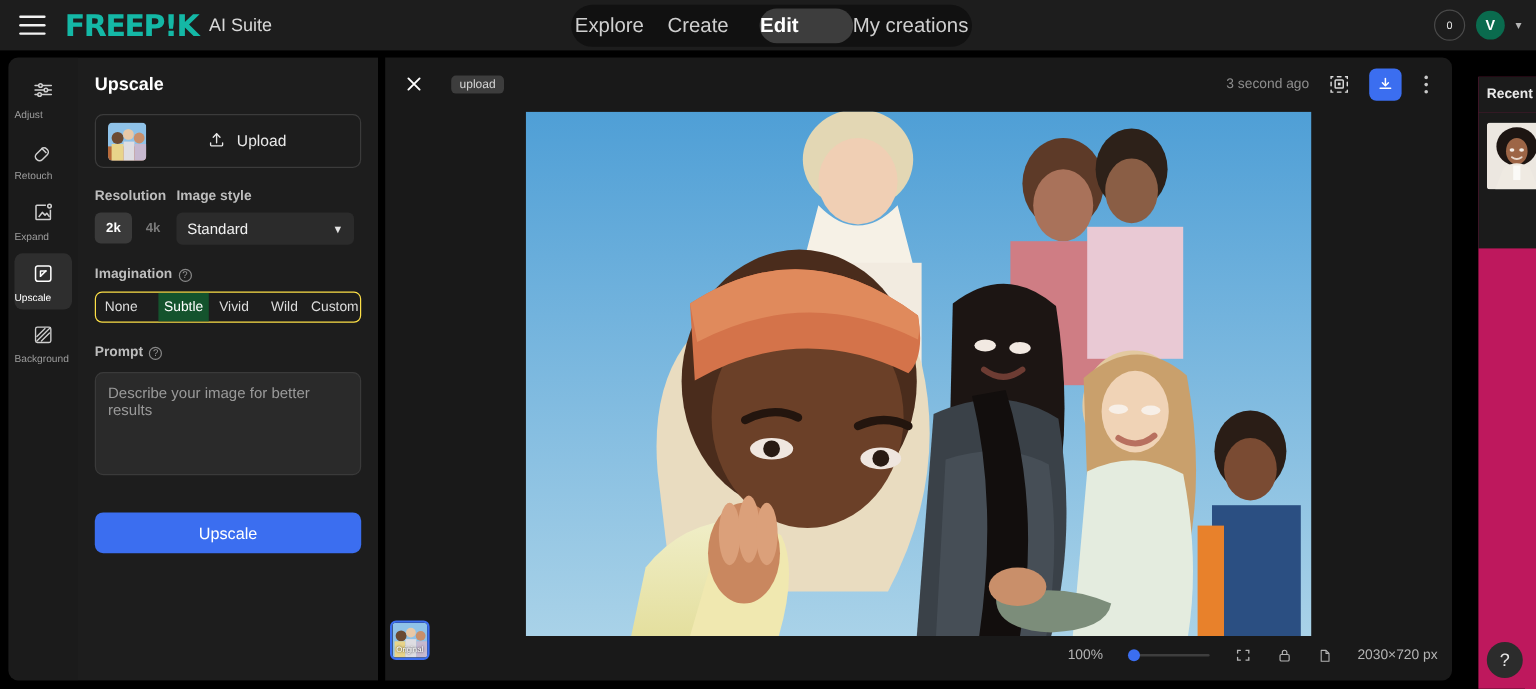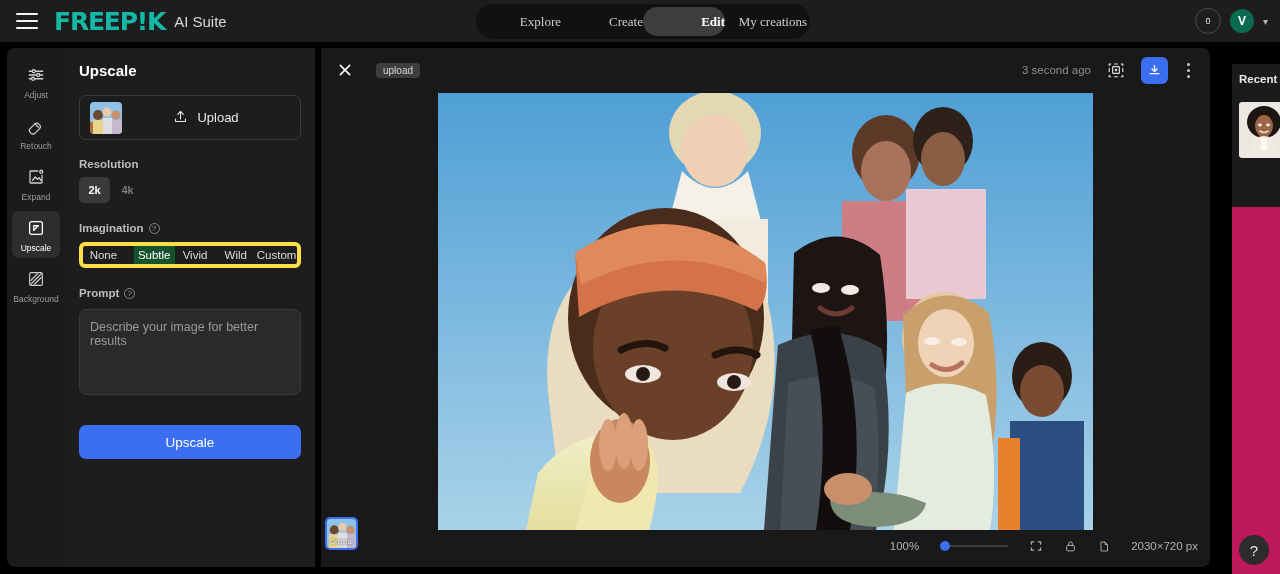--- a/index.html
+++ b/index.html
@@ -21,22 +21,22 @@
   .hamburger span { display: block; height: 2px; width: 22px; background: #f2f2f2; border-radius: 2px; }
   .logo { font-size: 25px; font-weight: bold; letter-spacing: -1.2px; color: #14b8a6;
     font-family: "DejaVu Sans", sans-serif; }
   .suite { font-size: 15px; color: #d8d8d8; margin-left: 9px; font-weight: 500; }
 
   .navpill {
     position: absolute; left: 476px; top: 4px; width: 334px; height: 35px;
     background: #111; border-radius: 18px; display: flex; align-items: center; padding: 3px;
   }
   .navtab {
-    flex: 1; text-align: right; font-size: 13px; color: #cfcfcf;
-    line-height: 29px; height: 29px; border-radius: 15px; cursor: pointer; white-space: nowrap; font-family: Liberation Serif, serif;
+    flex: 1; text-align: left; font-size: 17px; color: #cfcfcf;
+    line-height: 29px; height: 29px; border-radius: 15px; cursor: pointer; white-space: nowrap;
   }
   .navtab.active { background: #3d3d3d; color: #fff; font-weight: 600; }
 
   .topright { position: absolute; right: 12px; top: 0; height: 42px; display: flex; align-items: center; gap: 9px; }
   .credits {
     width: 26px; height: 26px; border-radius: 50%; border: 1.5px solid #4a4a4a;
     display: flex; align-items: center; justify-content: center;
     font-size: 9px; color: #e6e6e6; cursor: pointer;
   }
   .avatar {
@@ -46,21 +46,21 @@
   }
   .chev { color: #b5b5b5; font-size: 10px; cursor: pointer; }
 
   
   .rail {
     position: absolute; left: 7px; top: 48px; width: 58px; height: 519px;
     background: #1b1b1b; border-radius: 8px 0 0 8px;
     padding-top: 10px; display: flex; flex-direction: column; align-items: center; gap: 4px;
   }
   .rail-item {
-    width: 48px; padding: 7px 0 5px; border-radius: 7px; text-align: center; cursor: pointer;
+    width: 48px; padding: 7px 0 5px; border-radius: 7px; cursor: pointer;
   }
   .rail-item.active { background: #2e2e2e; }
   .rail-icon { height: 20px; display: flex; align-items: center; justify-content: center; }
   .rail-icon svg { display: block; }
   .rail-label { font-size: 8.5px; color: #9d9d9d; margin-top: 5px; }
   .rail-item.active .rail-label { color: #fff; }
 
   
   .panel {
     position: absolute; left: 65px; top: 48px; width: 250px; height: 519px;
@@ -92,21 +92,21 @@
   }
   .select .caret { margin-left: auto; font-size: 9px; color: #e4e4e4; }
 
   .hlabel { display: flex; align-items: center; gap: 5px; margin-bottom: 8px; }
   .hlabel .t { font-size: 11.5px; color: #bdbdbd; font-weight: bold; }
   .qmark {
     width: 11px; height: 11px; border-radius: 50%; border: 1px solid #888;
     color: #999; font-size: 8px; line-height: 9px; text-align: center; cursor: pointer;
   }
   .block { margin-top: 19px; }
-  .pillgroup { display: flex; background: transparent; border: 4px solid #fde047; border-radius: 6px; height: 26px; overflow: hidden; }
+  .pillgroup { display: flex; background: transparent; border: 1px solid #fde047; border-radius: 6px; height: 26px; overflow: hidden; }
   .pill { flex: 1; display: flex; align-items: center; justify-content: center;
     font-size: 11.5px; color: #dcdcdc; cursor: pointer; }
   .pill.on { background: #14532d; color: #fff; margin-left: 10px; }
   .prompt {
     width: 100%; height: 86px; margin-top: 2px; background: #2a2a2a; border: 1px solid #3a3a3a;
     border-radius: 7px; padding: 10px; color: #fff; font-size: 12.5px; resize: none;
     font-family: "Liberation Sans", sans-serif;
   }
   .prompt::placeholder { color: #9a9a9a; }
   .cta {
@@ -279,20 +279,27 @@
         <span>Upload</span>
       </div>
     </div>
 
     <div class="field-row">
       <div>
         <span class="lbl">Resolution</span>
         <div class="seg">
           <div class="seg-btn on">2k</div>
           <div class="seg-btn">4k</div>
+        </div>
+      </div>
+      <div>
+        <span class="lbl">Image style</span>
+        <div class="select">
+          <span>Standard</span>
+          <span class="caret">▼</span>
         </div>
       </div>
     </div>
 
     <div class="block">
       <div class="hlabel">
         <span class="t">Imagination</span>
         <span class="qmark">?</span>
       </div>
       <div class="pillgroup">

